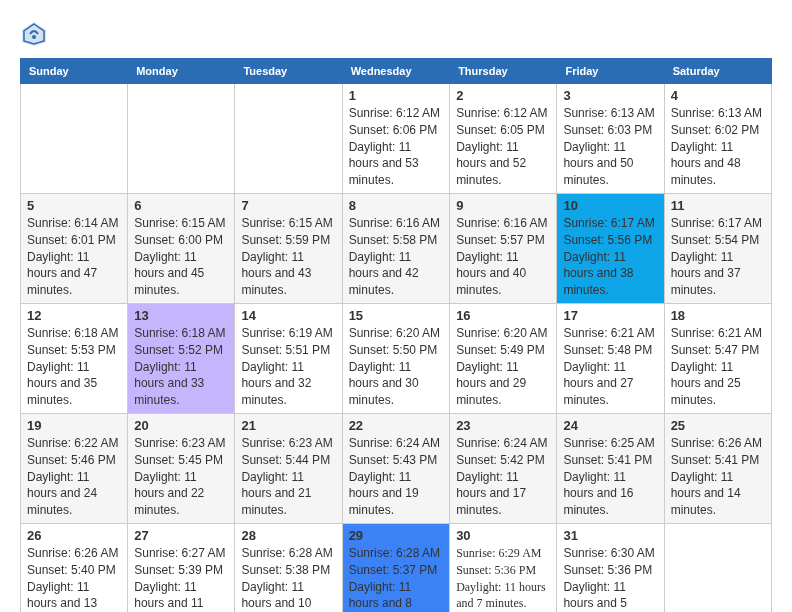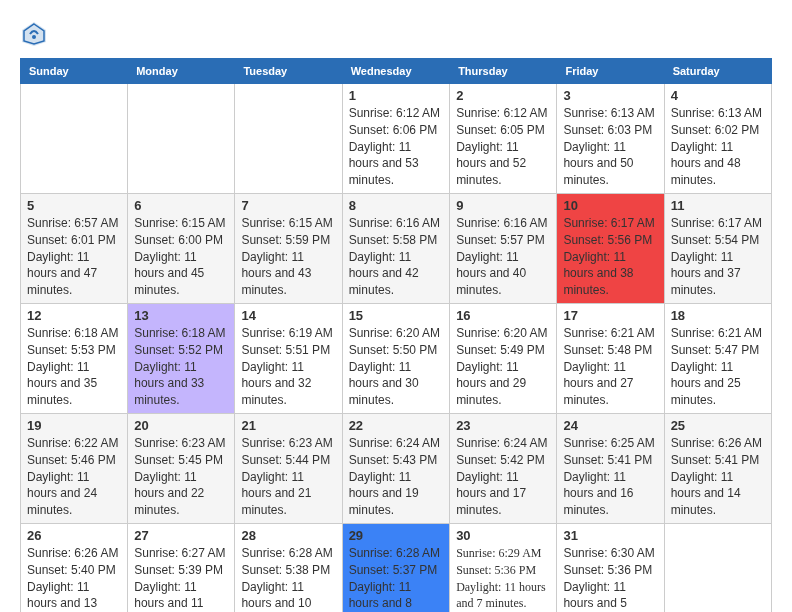--- a/index.html
+++ b/index.html
@@ -148,21 +148,21 @@
         <td style="background-color: rgb(255, 255, 255);">
           <div class="day-number">4</div>
           <div class="day-info" style="white-space: pre-line;">Sunrise: 6:13 AM
 Sunset: 6:02 PM
 Daylight: 11 hours and 48 minutes.</div>
         </td>
       </tr>
       <tr>
         <td style="background-color: rgb(245, 245, 245);">
           <div class="day-number">5</div>
-          <div class="day-info" style="white-space: pre-line;">Sunrise: 6:57 AM
+          <div class="day-info" style="white-space: pre-line;">Sunrise: 6:14 AM
 Sunset: 6:01 PM
 Daylight: 11 hours and 47 minutes.</div>
         </td>
         <td style="background-color: rgb(245, 245, 245);">
           <div class="day-number">6</div>
           <div class="day-info" style="white-space: pre-line;">Sunrise: 6:15 AM
 Sunset: 6:00 PM
 Daylight: 11 hours and 45 minutes.</div>
         </td>
         <td style="background-color: rgb(245, 245, 245);">
@@ -176,21 +176,21 @@
           <div class="day-info" style="white-space: pre-line;">Sunrise: 6:16 AM
 Sunset: 5:58 PM
 Daylight: 11 hours and 42 minutes.</div>
         </td>
         <td style="background-color: rgb(245, 245, 245);">
           <div class="day-number">9</div>
           <div class="day-info" style="white-space: pre-line;">Sunrise: 6:16 AM
 Sunset: 5:57 PM
 Daylight: 11 hours and 40 minutes.</div>
         </td>
-        <td style="background-color: #ef4444; margin-top: 17px;">
+        <td style="background-color: #0ea5e9; margin-top: 17px;">
           <div class="day-number">10</div>
           <div class="day-info" style="white-space: pre-line;">Sunrise: 6:17 AM
 Sunset: 5:56 PM
 Daylight: 11 hours and 38 minutes.</div>
         </td>
         <td style="background-color: rgb(245, 245, 245);">
           <div class="day-number">11</div>
           <div class="day-info" style="white-space: pre-line;">Sunrise: 6:17 AM
 Sunset: 5:54 PM
 Daylight: 11 hours and 37 minutes.</div>

